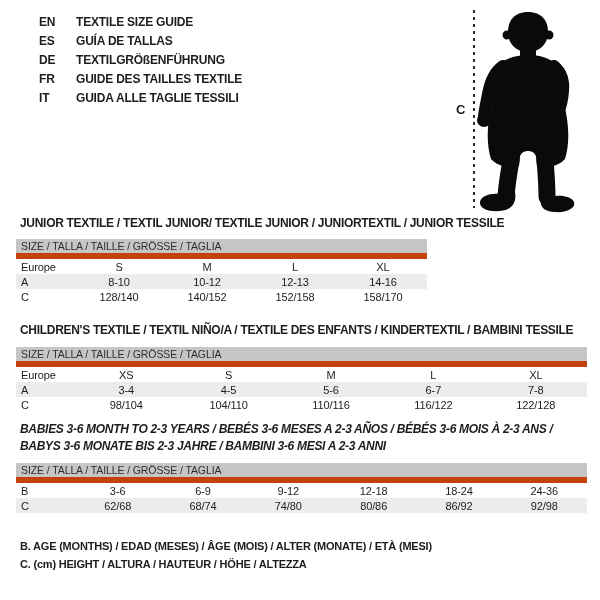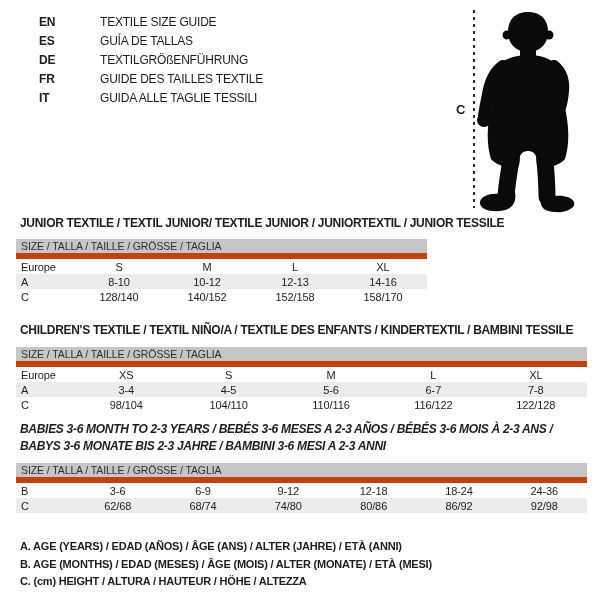--- a/index.html
+++ b/index.html
@@ -5,21 +5,21 @@
   html,body { margin:0; padding:0; }
   .page {
     position:relative; width:600px; height:600px; background:#ffffff;
     font-family:"Liberation Sans", sans-serif; color:#1d1d1d; overflow:hidden;
   }
 
   
   .lang-block { position:absolute; left:39px; top:13px; }
   .lang-row { display:flex; height:19px; line-height:19px; }
   .lang-code { width:37px; font-weight:bold; font-size:12px; letter-spacing:-0.2px; }
-  .lang-title { font-weight:normal; font-size:12px; letter-spacing:-0.2px;margin-left:24px; }
+  .lang-title { font-weight:bold; font-size:12px; letter-spacing:-0.2px; }
 
   
   .figure { position:absolute; left:450px; top:0; width:150px; height:220px; }
   .dotted-line {
     position:absolute; left:23px; top:10px; width:2px; height:198px;
     background:repeating-linear-gradient(to bottom,#2b2b2b 0 3px,transparent 3px 7px);
   }
   .c-label { position:absolute; left:6px; top:102px; font-weight:bold; font-size:13px; }
   .baby-svg { position:absolute; left:27px; top:8px; }
 
@@ -196,18 +196,17 @@
             <td>74/80</td>
             <td>80/86</td>
             <td>86/92</td>
             <td>92/98</td>
           </tr>
         </tbody>
     </table>
   </div>
 
   <div class="footnotes">
-    <div class="footnote">A. AGE (YEARS) / EDAD (AÑOS) / ÂGE (ANS) / ALTER (JAHRE) / ETÀ (ANNI)</div>
     <div class="footnote">B. AGE (MONTHS) / EDAD (MESES) / ÂGE (MOIS) / ALTER (MONATE) / ETÀ (MESI)</div>
     <div class="footnote">C. (cm) HEIGHT / ALTURA / HAUTEUR / HÖHE / ALTEZZA</div>
   </div>
 
 </div>
 
 </body></html>

